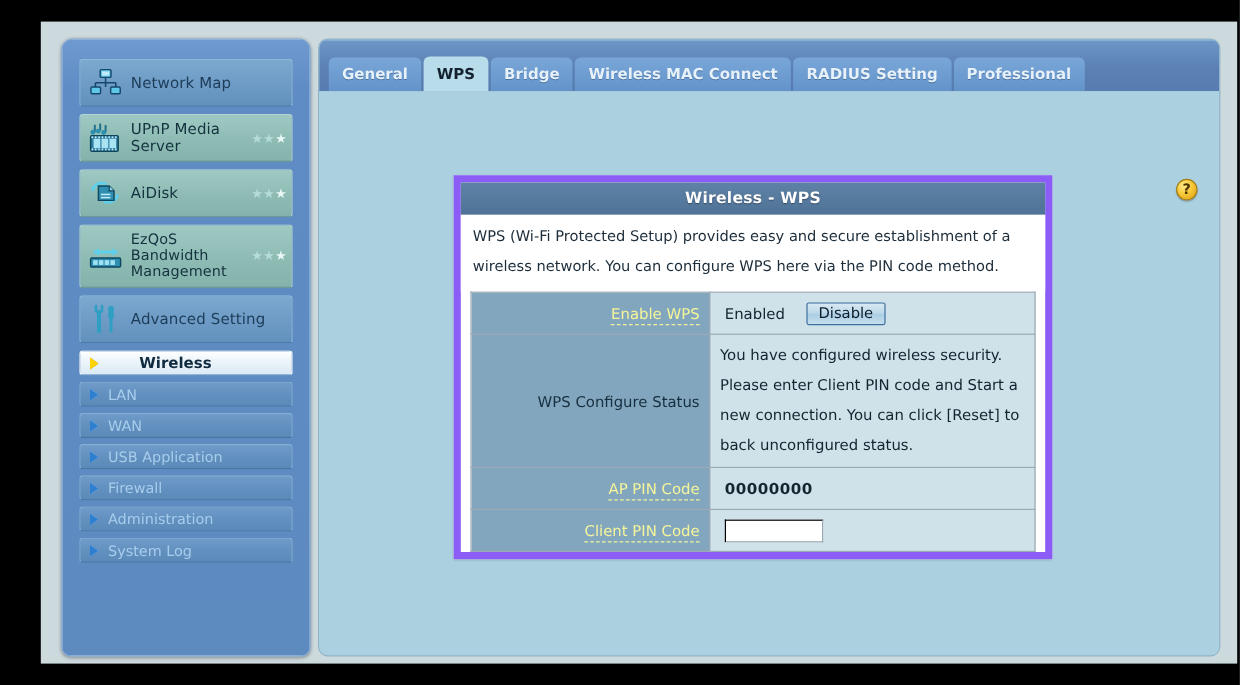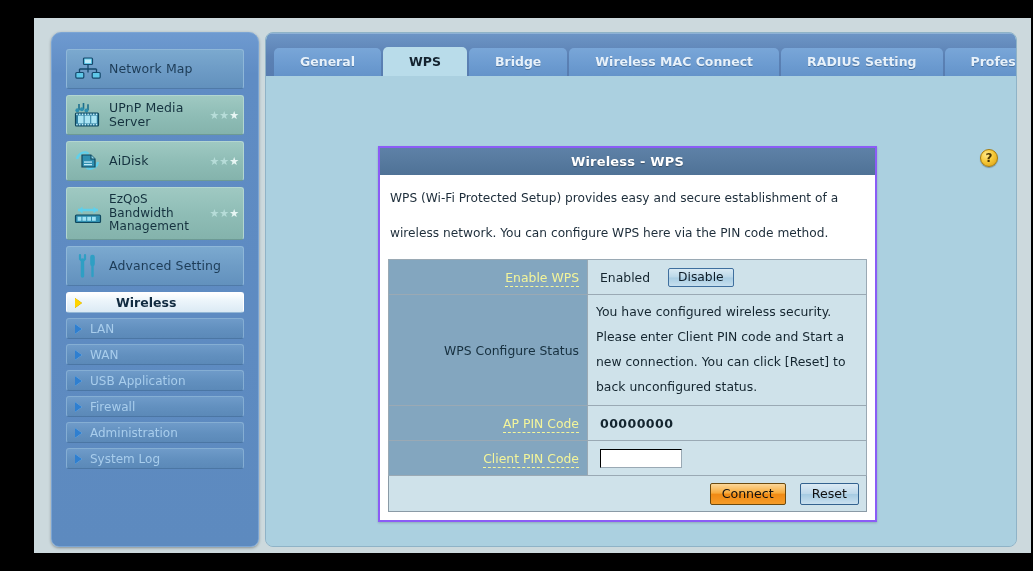--- a/index.html
+++ b/index.html
@@ -169,21 +169,21 @@
     position: absolute;
     left: 8px;
     top: 15px;
     display: flex;
     align-items: flex-end;
     height: 28px;
   }
   .tab {
     height: 28px;
     line-height: 28px;
-    padding: 0 26px;
+    padding: 0 11px;
     font-size: 12.5px;
     font-weight: bold;
     color: #e7f1fa;
     background: linear-gradient(to bottom, #79a6d8 0%, #6c9bd0 60%, #6493ca 100%);
     border-radius: 5px 5px 0 0;
     margin-right: 2px;
     cursor: pointer;
     white-space: nowrap;
     text-shadow: 0 1px 0 rgba(40,70,105,0.45);
   }
@@ -223,40 +223,40 @@
     box-shadow: 0 1px 1px rgba(0,0,0,0.3);
   }
 
   
   #card {
     position: absolute;
     left: 112px;
     top: 70px;
     width: 499px;
     background: #ffffff;
-    border: 2px solid #8b5cf6;
+    border: 6px solid #8b5cf6;
     box-sizing: border-box;
     box-shadow: 0 1px 2px rgba(0,0,0,0.18);
   }
   #card-title {
     height: 27px;
     line-height: 27px;
     background: linear-gradient(to bottom, #5e81a7 0%, #4f7296 100%);
     color: #ffffff;
     font-size: 13px;
     font-weight: bold;
     text-align: center;
     letter-spacing: 0.2px;
     text-shadow: 0 1px 1px rgba(0,0,0,0.35);
   }
   #card-desc {
     background: #ffffff;
     color: #1d2d3a;
     font-size: 12.2px;
-    line-height: 35px;
+    line-height: 25px;
     padding: 6px 10px 8px 10px;
   }
 
   table.form {
     width: calc(100% - 16px);
     margin: 0 8px 0 8px;
     border-collapse: collapse;
     border: 1px solid #8a9aa6;
     table-layout: fixed;
   }
@@ -544,22 +544,18 @@
             <td class="lbl">
               <span class="dashed">Client PIN Code</span>
             </td>
             <td class="val">
               <input class="pin" type="text" value="" style="">
             </td>
           </tr>
         </tbody>
           </table>
 
-        <div id="card-footer">
-          <span class="btn btn-connect">Connect</span>
-          <span class="btn btn-reset">Reset</span>
-        </div>
       </div>
 
     </div>
   </div>
 
 </div>
 
 </body></html>

